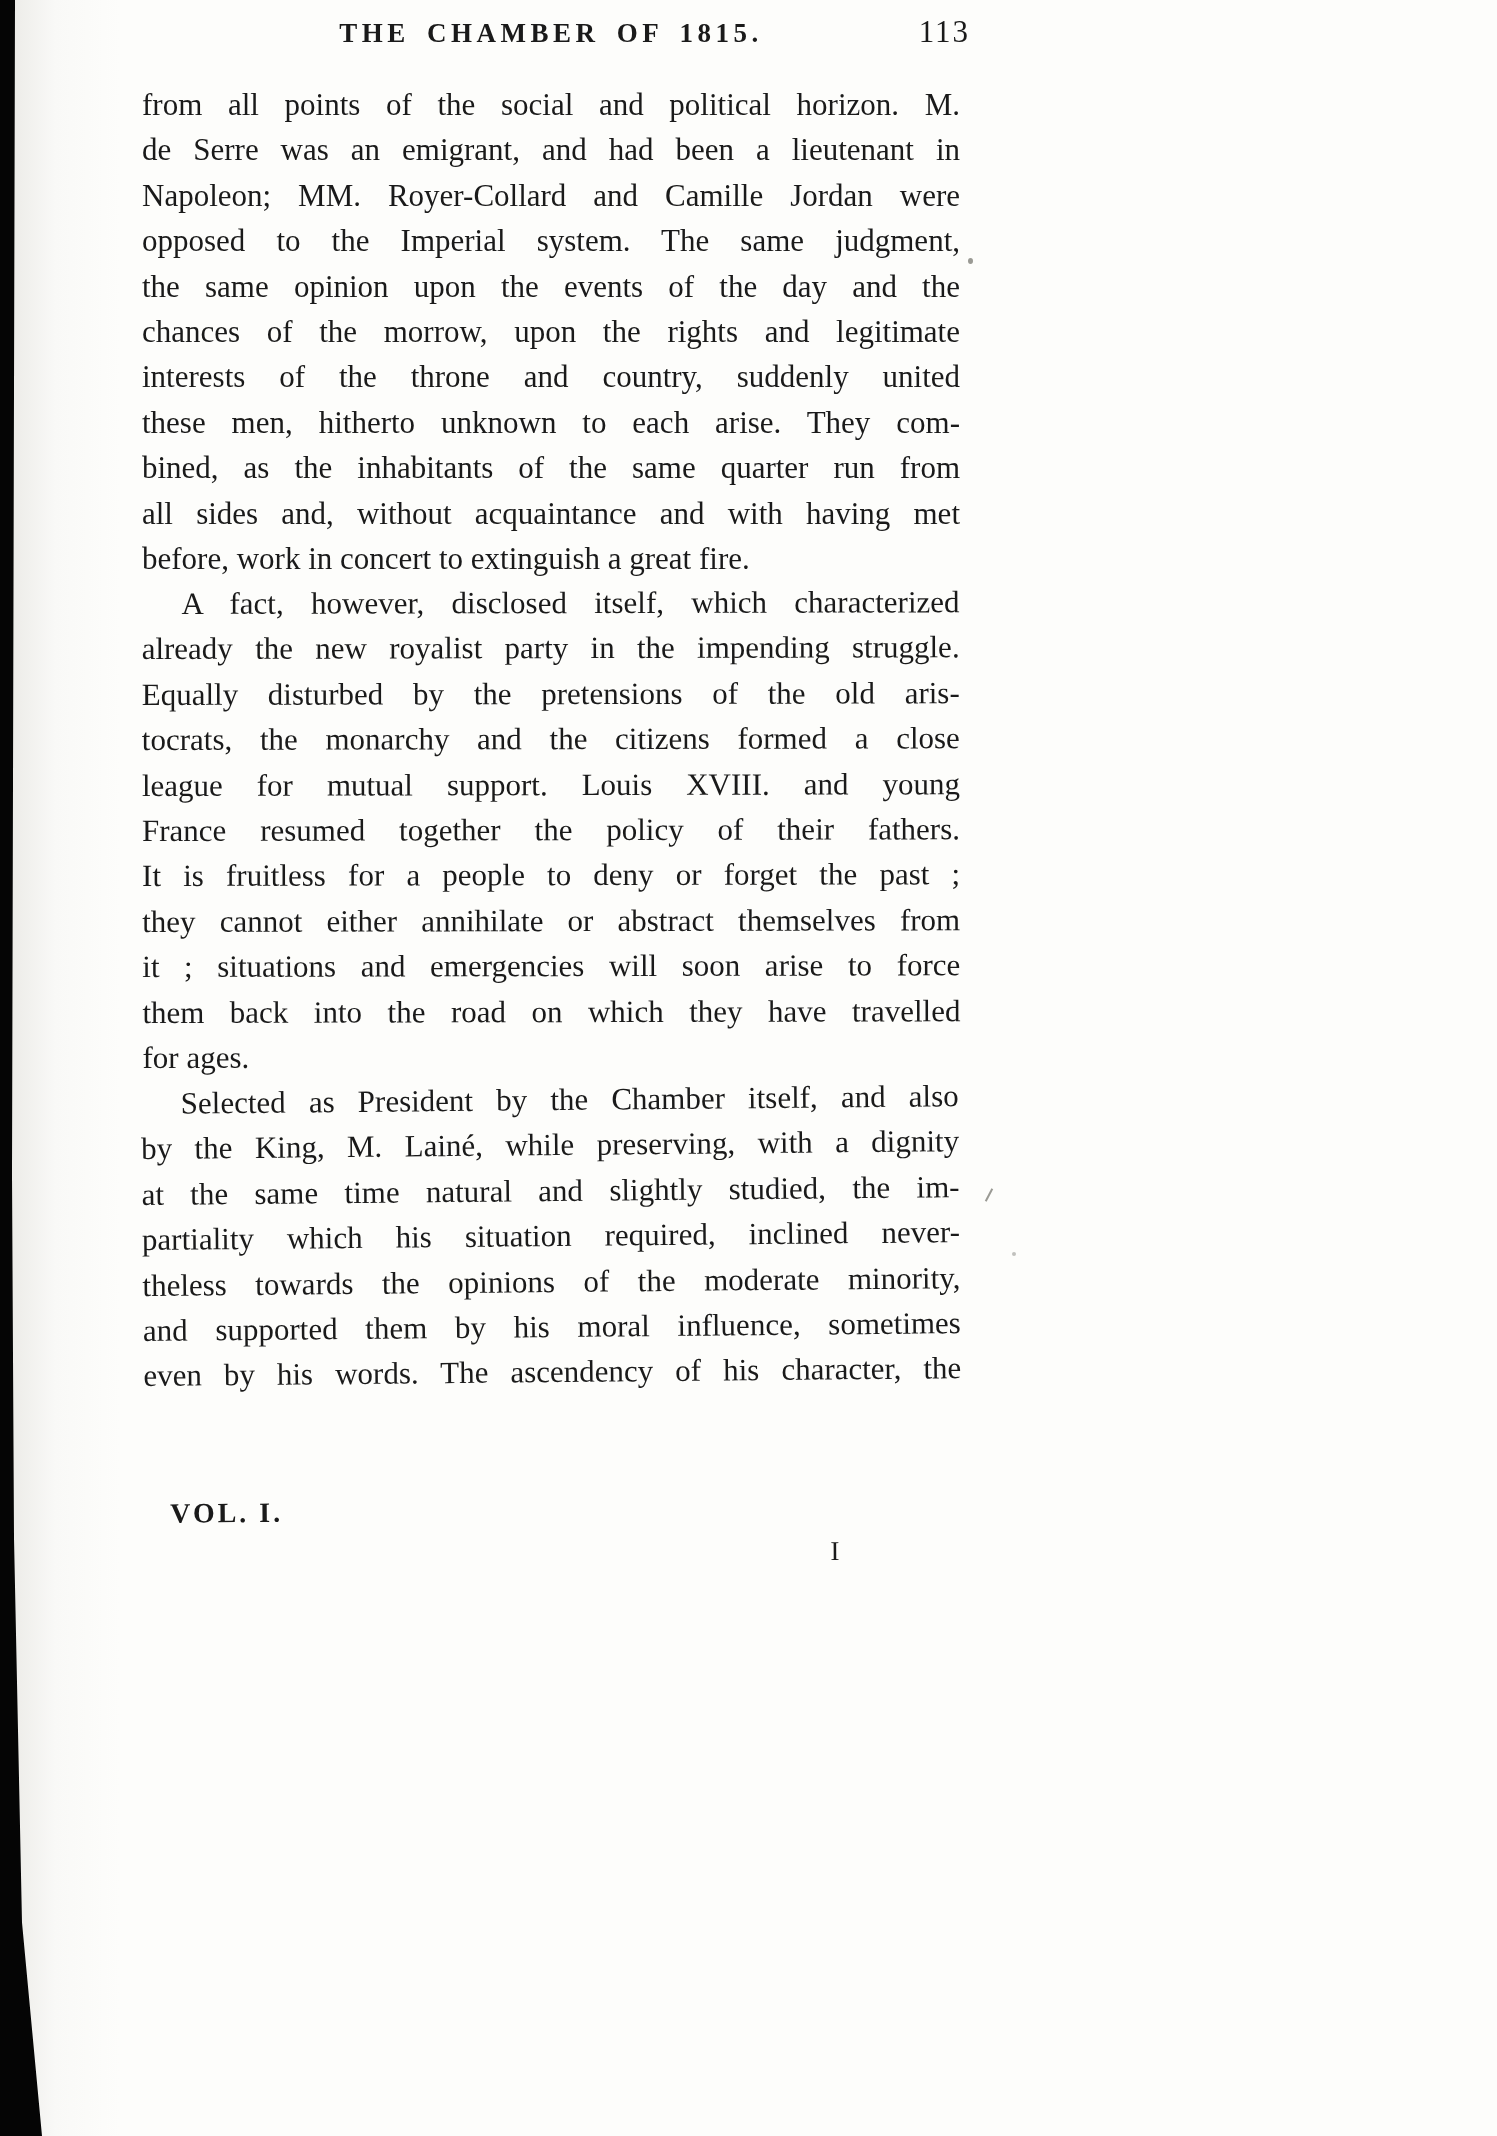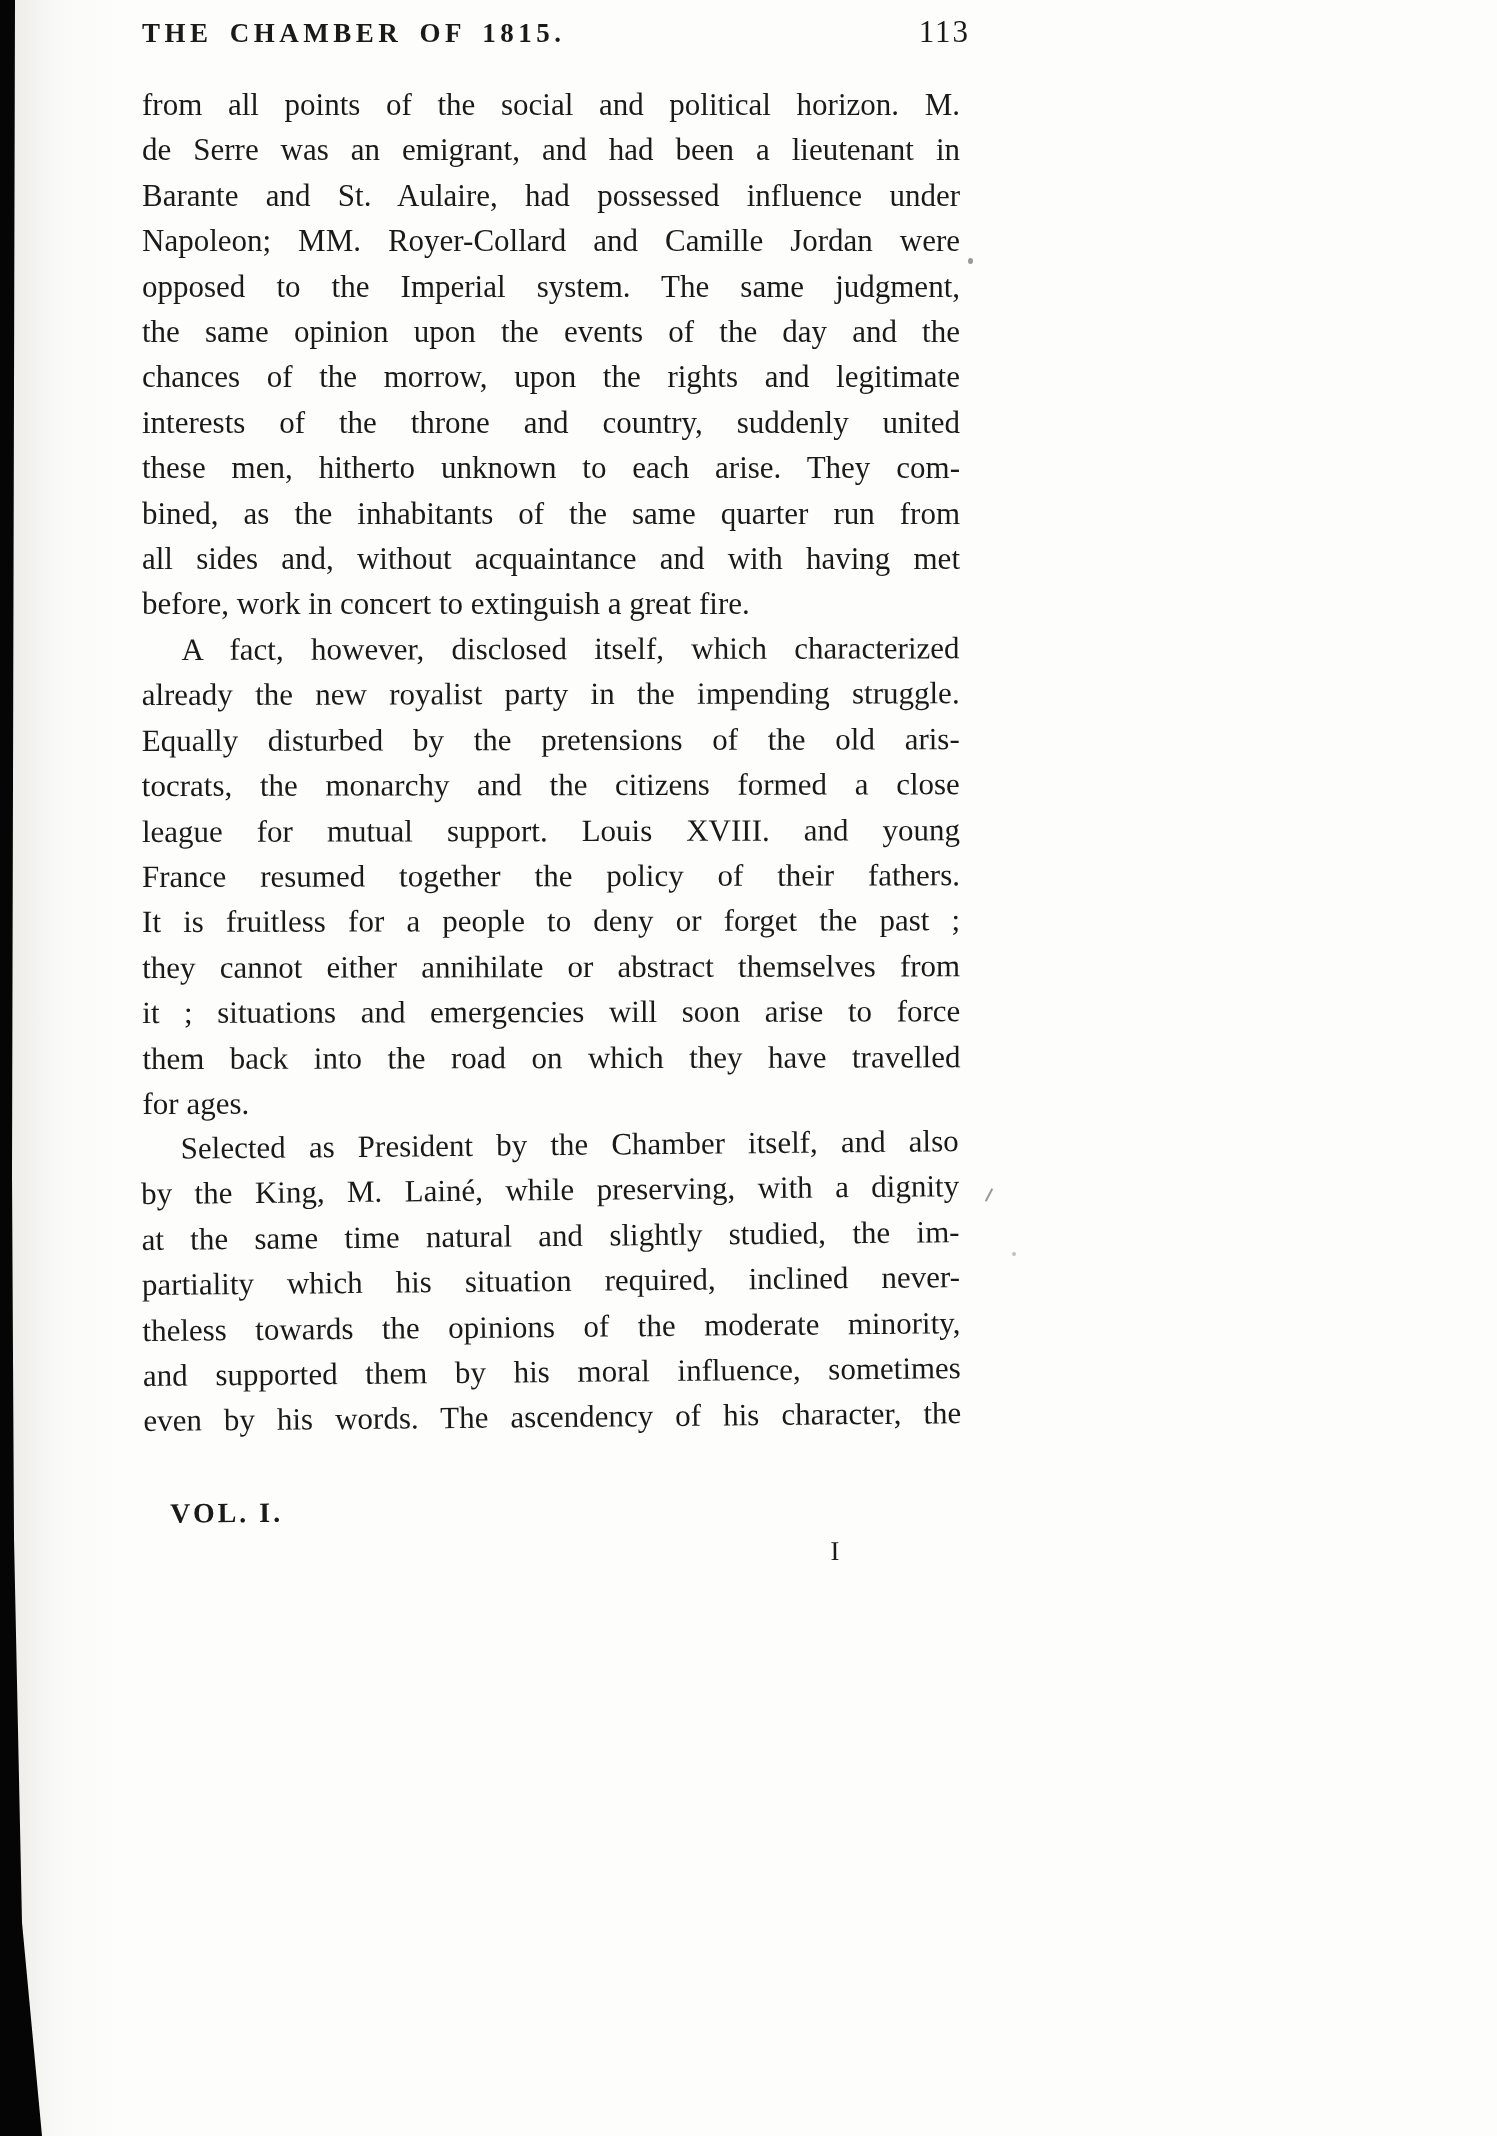--- a/index.html
+++ b/index.html
@@ -12,21 +12,21 @@
   .page{position:absolute;inset:0;
     background:linear-gradient(90deg,#e9e8e4 0px,#f9f9f7 55px,var(--paper,#fdfdfb) 120px);}
   
   .gutter{
     position:absolute;left:0;top:0;width:60px;height:2136px;background:#050505;
     clip-path:polygon(0 0, 15px 0, 12px 55%, 14px 72%, 22px 90%, 42px 100%, 0 100%);
   }
   .textblock{position:absolute;left:142px;top:14px;width:818px;}
   .pageheader{position:relative;height:62px;}
   .header-title{
-    display:block;font-size:27px;font-weight:bold;
+    display:block;text-align:center;font-size:27px;font-weight:bold;
     letter-spacing:4.5px;word-spacing:6px;padding-top:4px;
   }
   .page-number{position:absolute;right:-10px;top:0;font-size:31px;letter-spacing:2px;}
   .pagebody{margin-top:6px;}
   .paragraph{margin:0;}
   .paragraph:nth-of-type(2){transform:rotate(-0.12deg);transform-origin:left center;}
   .paragraph:nth-of-type(3){transform:rotate(-0.55deg);transform-origin:left center;}
   .line{
     font-size:31px;line-height:45.4px;
     text-align:justify;text-align-last:justify;
@@ -54,21 +54,20 @@
     <div class="pageheader">
       <span class="header-title">THE CHAMBER OF 1815.</span>
       <span class="page-number">113</span>
     </div>
 
     <div class="pagebody">
 
     <div class="paragraph">
           <div class="line">from all points of the social and political horizon.  M.</div>
           <div class="line">de Serre was an emigrant, and had been a lieutenant in</div>
-          <div class="line">Barante and St. Aulaire, had possessed influence under</div>
           <div class="line">Napoleon; MM. Royer-Collard and Camille Jordan were</div>
           <div class="line">opposed to the Imperial system.  The same judgment,</div>
           <div class="line">the same opinion upon the events of the day and the</div>
           <div class="line">chances of the morrow, upon the rights and legitimate</div>
           <div class="line">interests of the throne and country, suddenly united</div>
           <div class="line">these men, hitherto unknown to each arise.  They com-</div>
           <div class="line">bined, as the inhabitants of the same quarter run from</div>
           <div class="line">all sides and, without acquaintance and with having met</div>
           <div class="line last">before, work in concert to extinguish a great fire.</div>
         </div>

